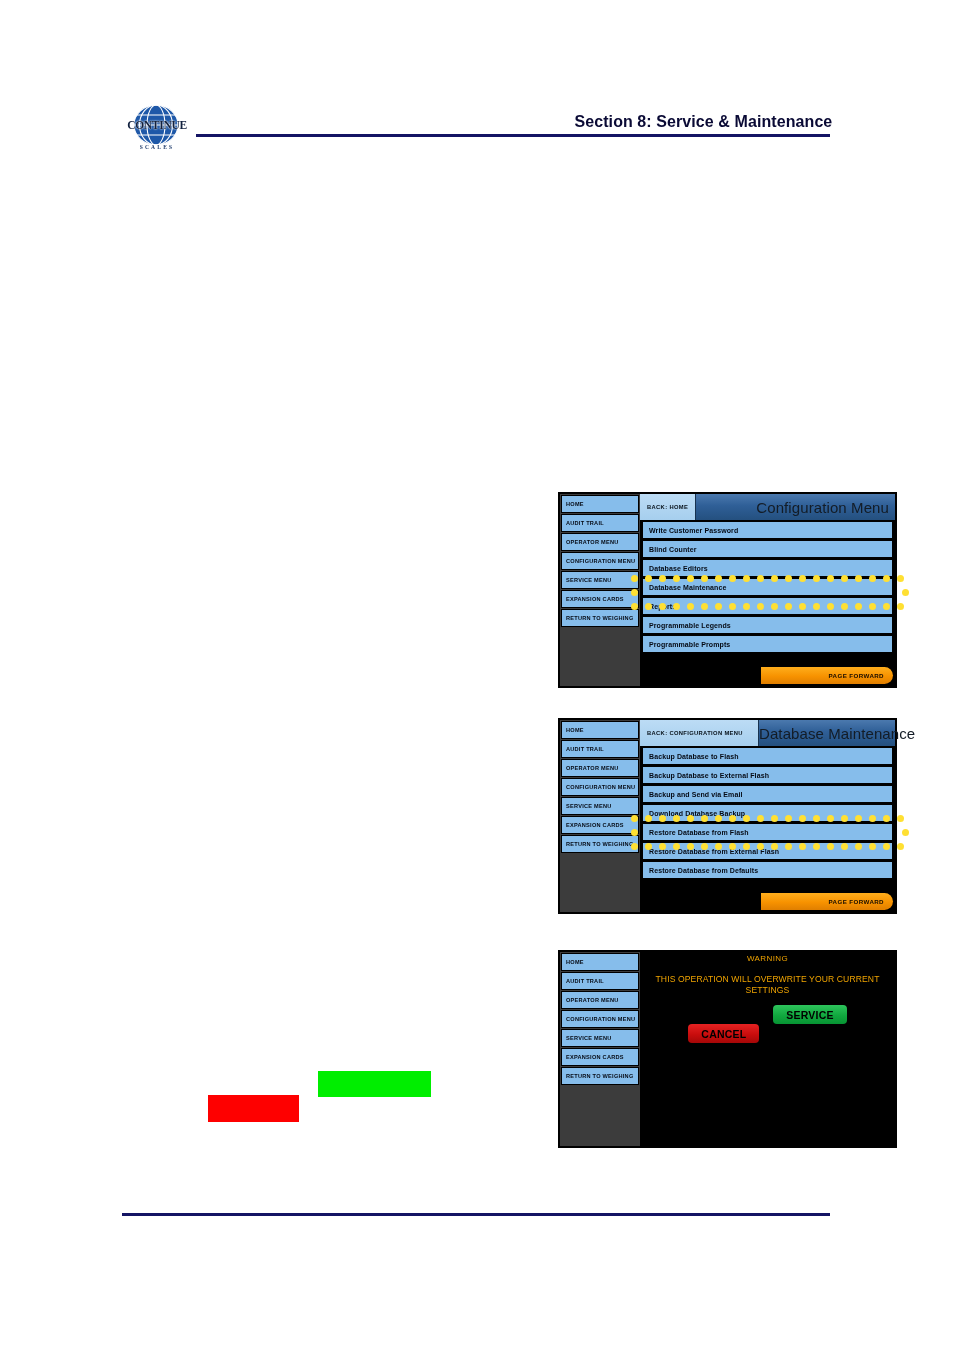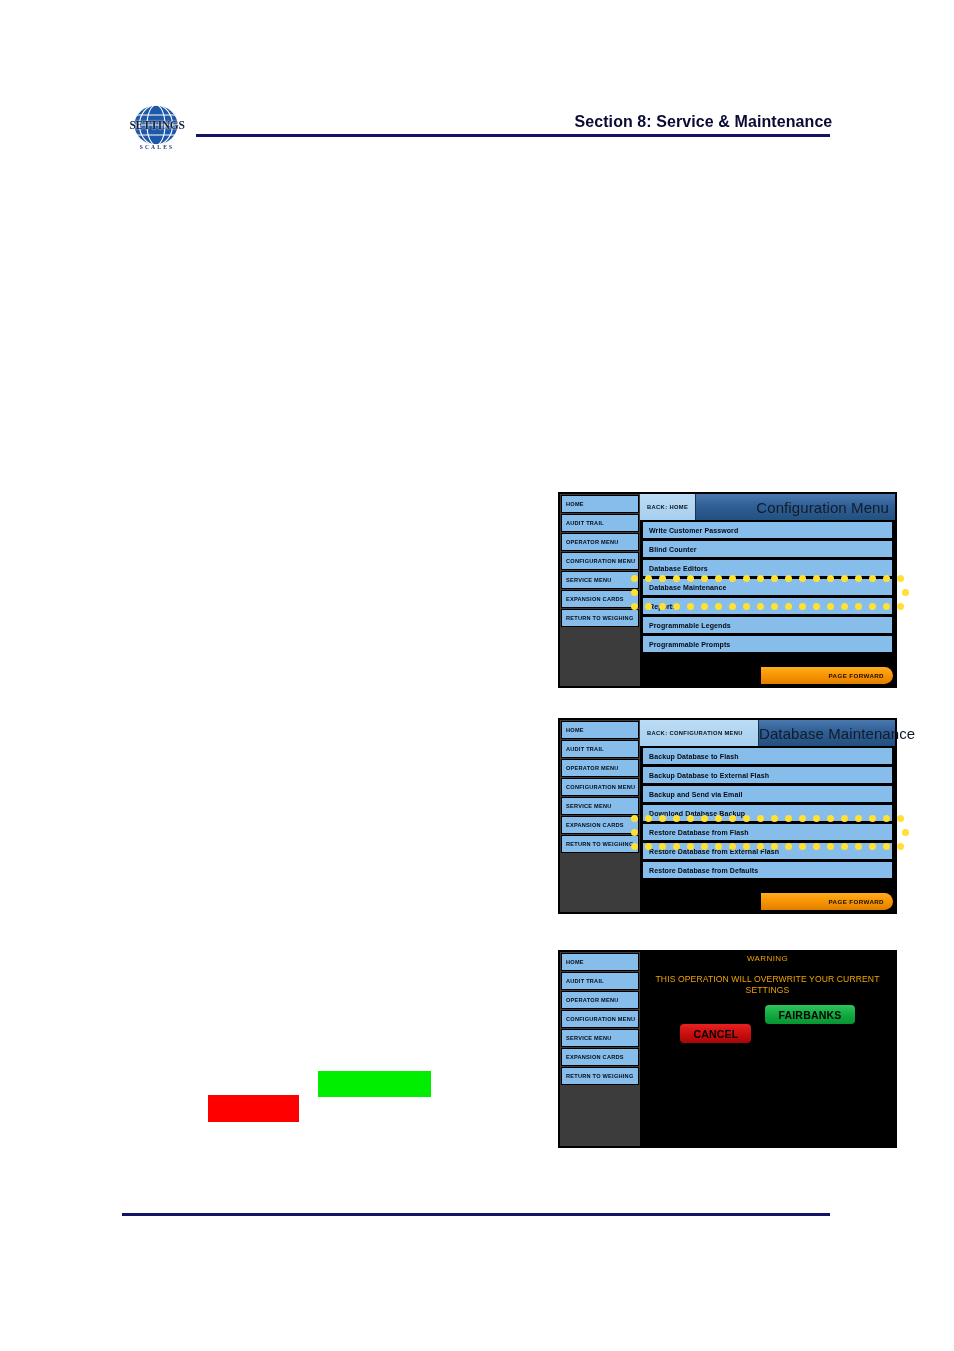--- a/index.html
+++ b/index.html
@@ -286,21 +286,21 @@
   <div id="logo-block">
     <svg id="logo-globe" viewBox="0 0 48 44">
       <ellipse cx="24" cy="22" rx="22" ry="20" fill="#1e58a8"></ellipse>
       <ellipse cx="24" cy="22" rx="22" ry="20" fill="none" stroke="#ffffff" stroke-width="1.1"></ellipse>
       <ellipse cx="24" cy="22" rx="9" ry="20" fill="none" stroke="#ffffff" stroke-width="1.1"></ellipse>
       <ellipse cx="24" cy="22" rx="16.5" ry="20" fill="none" stroke="#ffffff" stroke-width="1.1"></ellipse>
       <line x1="2" y1="22" x2="46" y2="22" stroke="#ffffff" stroke-width="1.1"></line>
       <path d="M5 12 H43" stroke="#ffffff" stroke-width="1" fill="none"></path>
       <path d="M5 32 H43" stroke="#ffffff" stroke-width="1" fill="none"></path>
     </svg>
-    <div id="logo-wordmark">SETTINGS</div>
+    <div id="logo-wordmark">CONTINUE</div>
     <div id="logo-sub">SCALES</div>
   </div>
 
   <div id="header-title">Section 8:  Service &amp; Maintenance</div>
   <div id="header-rule"></div>
 </div>
 
 <div class="block-swatch" id="swatch-green" style="background: rgb(0, 238, 0);"></div>
 <div class="block-swatch" id="swatch-red" style="background: rgb(254, 0, 0);"></div>
 
@@ -373,21 +373,21 @@
     <div class="nav-btn">SERVICE MENU</div>
     <div class="nav-btn">EXPANSION CARDS</div>
     <div class="nav-btn">RETURN TO WEIGHING</div>
   </div>
   <div class="screen">
     <div class="dialog-body">
       <div class="warning-head">WARNING</div>
       <div class="warning-text">THIS OPERATION WILL OVERWRITE YOUR CURRENT SETTINGS</div>
       <div class="dialog-buttons">
         <div class="dlg-btn cancel">CANCEL</div>
-        <div class="dlg-btn continue">FAIRBANKS</div>
+        <div class="dlg-btn continue">SERVICE</div>
       </div>
     </div>
   </div>
 </div>
 
 <div id="footer-rule"></div>
 
 <div style="position: absolute; left: 0px; top: 0px; width: 954px; height: 1351px; pointer-events: none;">
     <div class="hl-dot" style="left: 630.5px; top: 574.5px; background: rgb(255, 224, 51);"></div>
     <div class="hl-dot" style="left: 630.5px; top: 602.5px; background: rgb(255, 224, 51);"></div>

